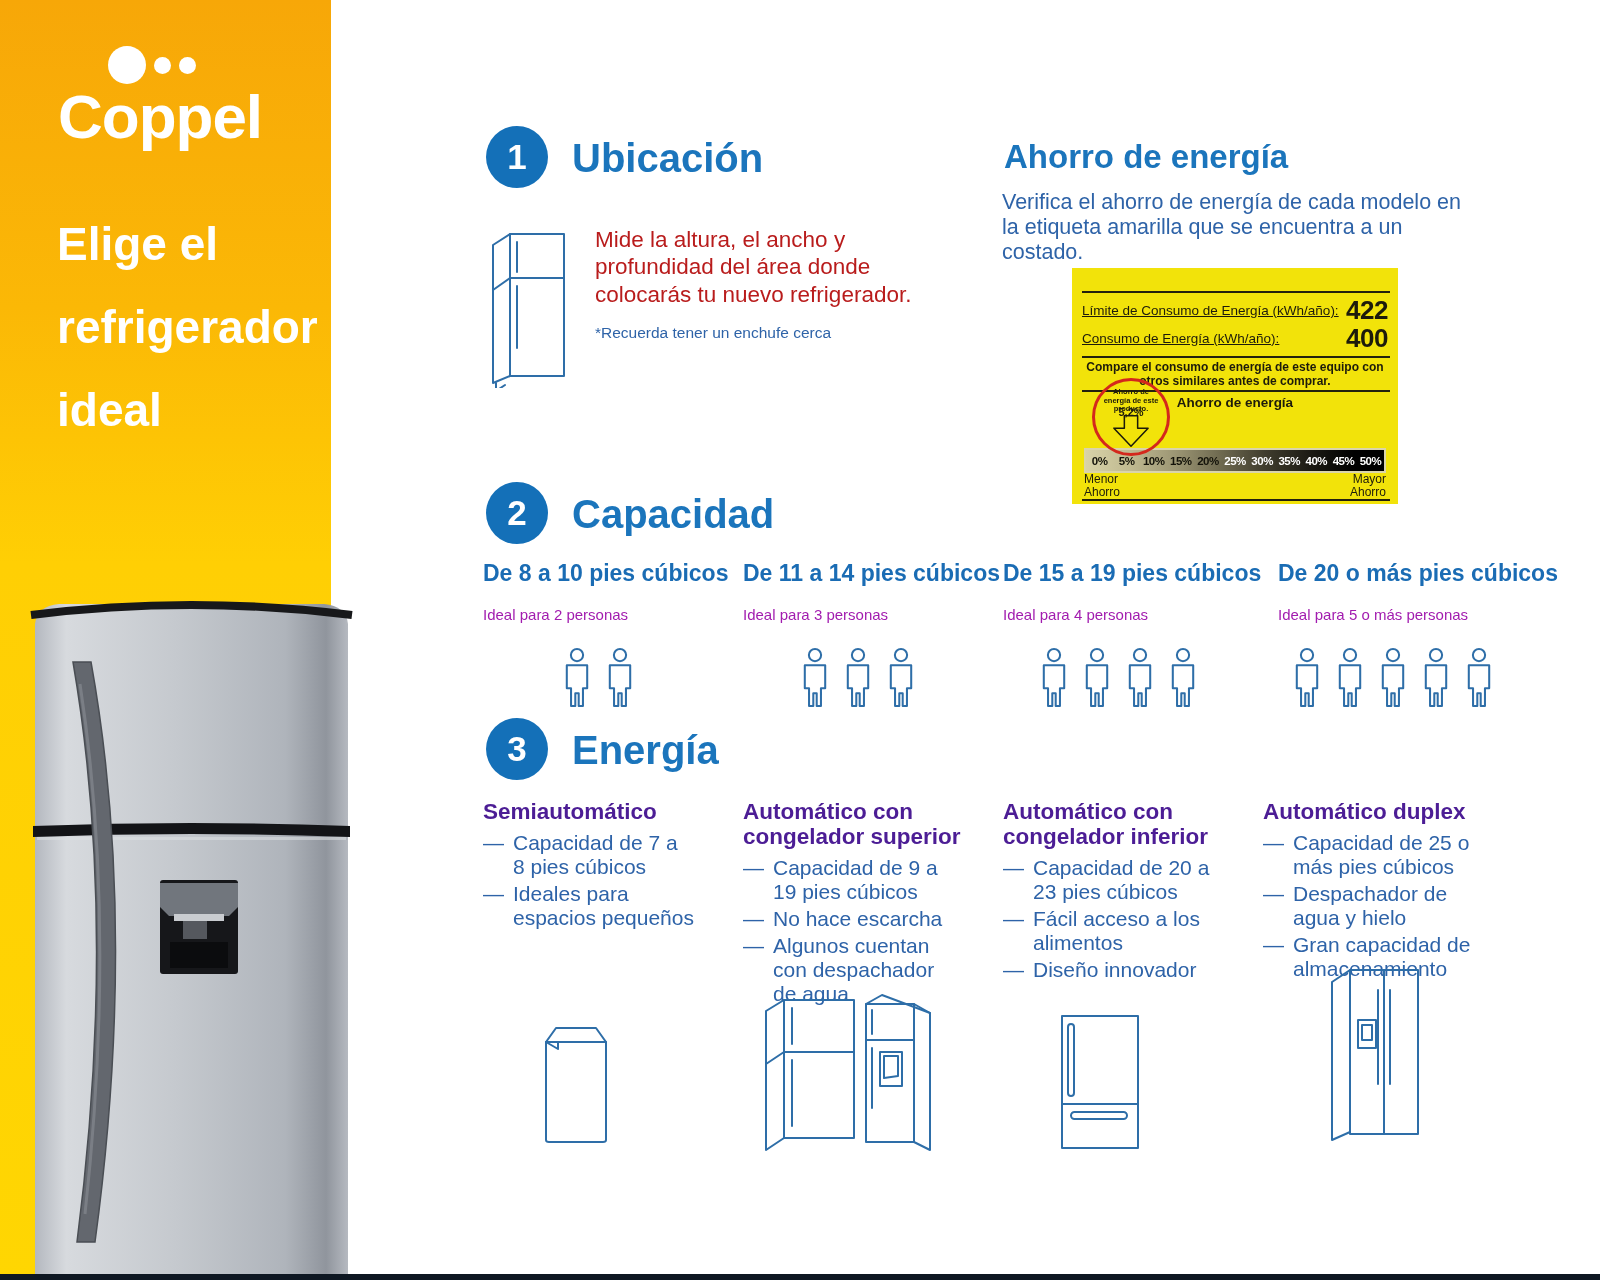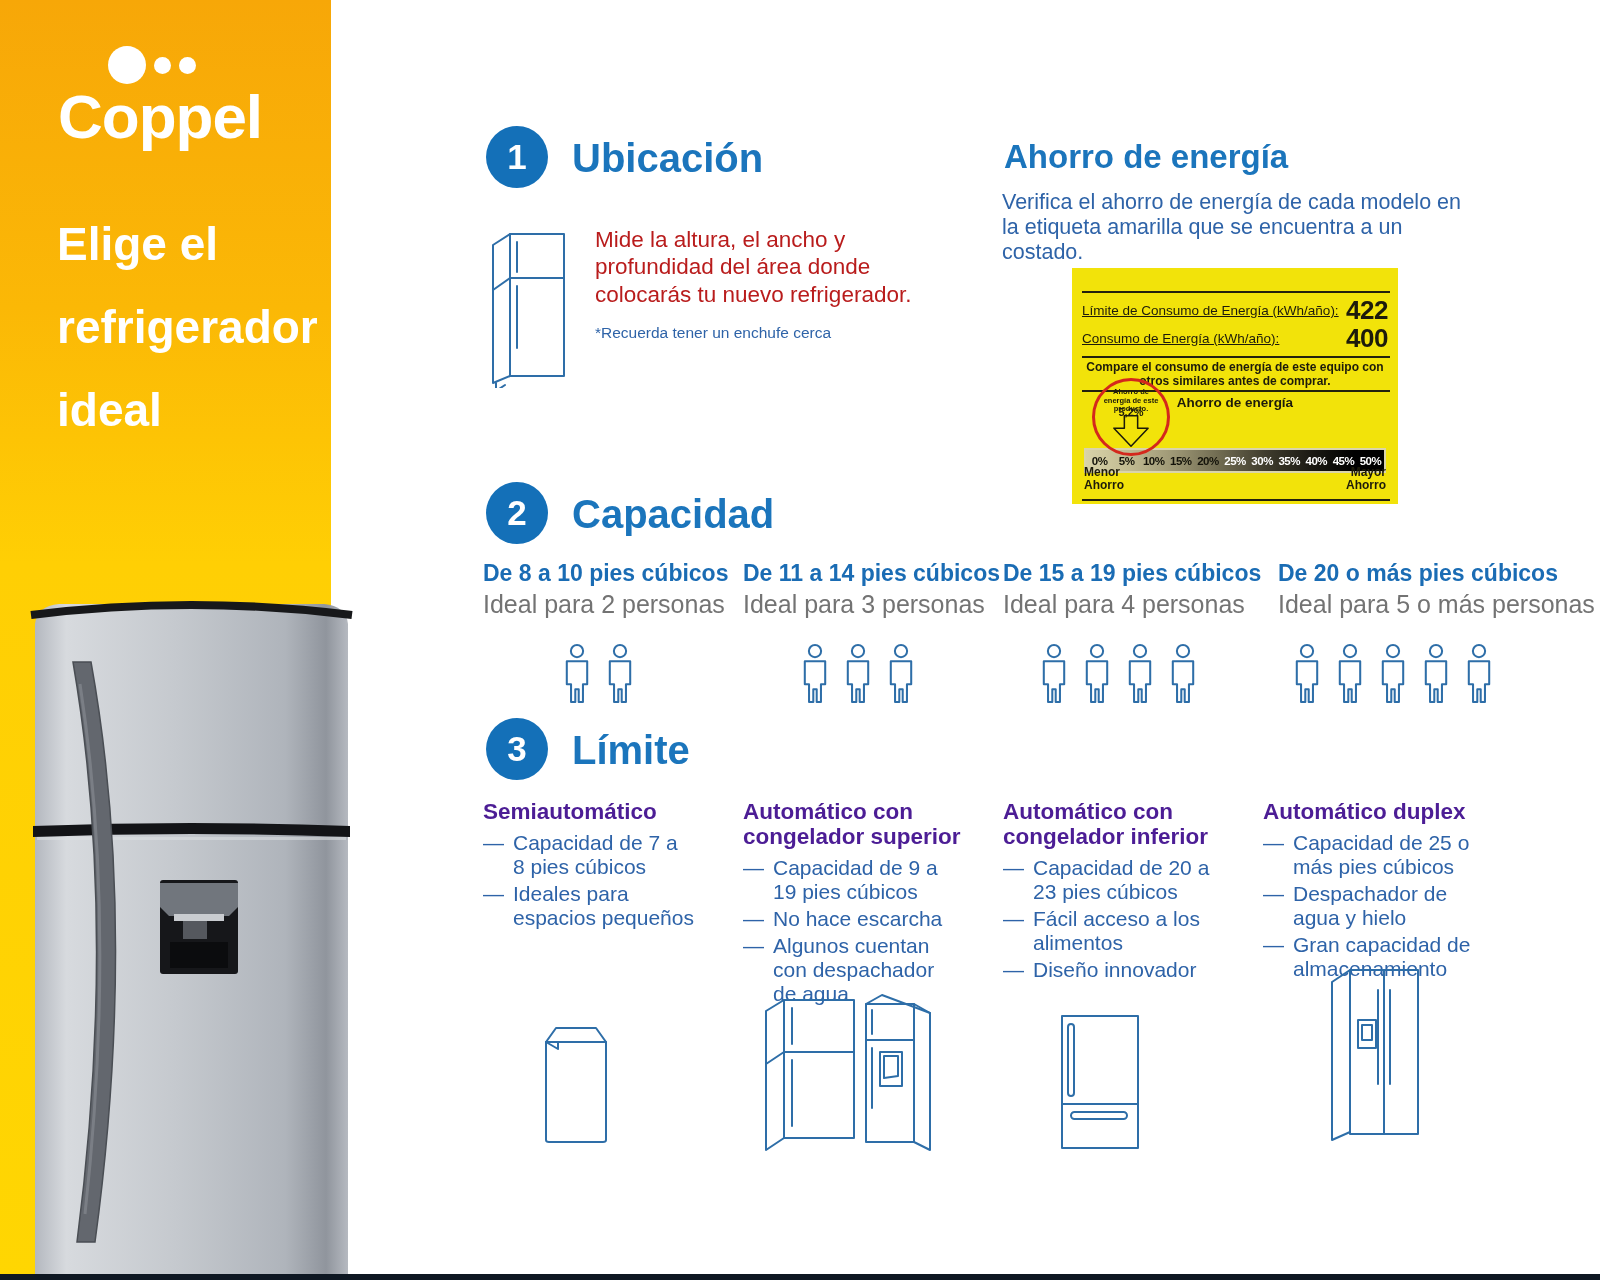--- a/index.html
+++ b/index.html
@@ -62,29 +62,29 @@
   .el-badge-text{position:absolute;top:7px;left:4px;right:4px;text-align:center;font-size:7.5px;font-weight:bold;line-height:1.15;}
   .el-arrow{position:absolute;left:17px;top:33px;width:38px;height:34px;}
   .el-arrow-val{position:absolute;left:17px;top:25px;width:38px;text-align:center;font-size:11px;font-weight:bold;}
   .el-scalebar{
     position:absolute;left:12px;right:12px;top:180px;height:21px;display:flex;align-items:center;
     border:2px solid #DAD4AA;
     background:linear-gradient(90deg,#D8D2A8 0%,#BFB990 15%,#9C9674 30%,#6F6A50 45%,#403D2E 60%,#1C1B14 75%,#000 90%);
   }
   .el-scalebar .tick{flex:1;text-align:center;font-size:11.5px;font-weight:bold;color:#14130A;letter-spacing:-0.5px;}
   .el-scalebar .tick.light{color:#fff;}
-  .el-captions{position:absolute;top:198px;left:12px;right:12px;display:flex;justify-content:space-between;font-size:12px;font-weight:bold;line-height:1.1;gap:12px;}
+  .el-captions{position:absolute;top:205px;left:12px;right:12px;display:flex;justify-content:space-between;font-size:12px;font-weight:normal;line-height:1.1;gap:12px;}
   .el-captions .right{text-align:right;}
   .el-captions span{display:block;}
 
   
   .cap-col{position:absolute;top:560px;width:260px;}
   #cap-0{left:483px;} #cap-1{left:743px;} #cap-2{left:1003px;} #cap-3{left:1278px;}
   .cap-range{font-size:23px;font-weight:bold;color:#1A6CB4;white-space:nowrap;}
-  .cap-ideal{font-size:25px;color:#737373;margin-top:3px;white-space:nowrap;}
+  .cap-ideal{font-size:15px;color:#a21caf;margin-top:19px;white-space:nowrap;}
   .persons{margin-top:20px;display:flex;gap:9px;justify-content:center;width:230px;}
   .persons svg{width:34px;height:70px;}
 
   
   .des-col{position:absolute;top:800px;width:250px;}
   #des-0{left:483px;} #des-1{left:743px;} #des-2{left:1003px;} #des-3{left:1263px;}
   .type-name{font-size:22.5px;font-weight:bold;color:#4c1d95;width:222px;line-height:1.1;}
   .features{margin:6px 0 0;padding:0;list-style:none;}
   .features li{display:flex;font-size:21px;color:#2E63A8;line-height:1.15;margin-top:3px;}
   .features .dash{width:30px;flex:none;}
@@ -319,21 +319,21 @@
         <svg viewBox="0 0 40 72">
           <g fill="none" stroke="#2E6EA8" stroke-width="2.4" stroke-linejoin="round">
             <circle cx="20" cy="9" r="7.2"></circle>
             <path d="M8,21 H32 V48 H27 V69 H22 V54 H18 V69 H13 V48 H8 Z"></path>
           </g>
         </svg>
       </div>
   </div>
 
   <div class="badge-circle" id="badge-3">3</div>
-  <h2 class="sec-title" id="title-3">Límite</h2>
+  <h2 class="sec-title" id="title-3">Energía</h2>
 
   <div class="des-col" id="des-0">
     <div class="type-name">Semiautomático</div>
     <ul class="features">
       <li>
           <span class="dash">—</span>
           <span class="ftext">Capacidad de 7 a 8 pies cúbicos</span>
         </li>
       <li>
           <span class="dash">—</span>

